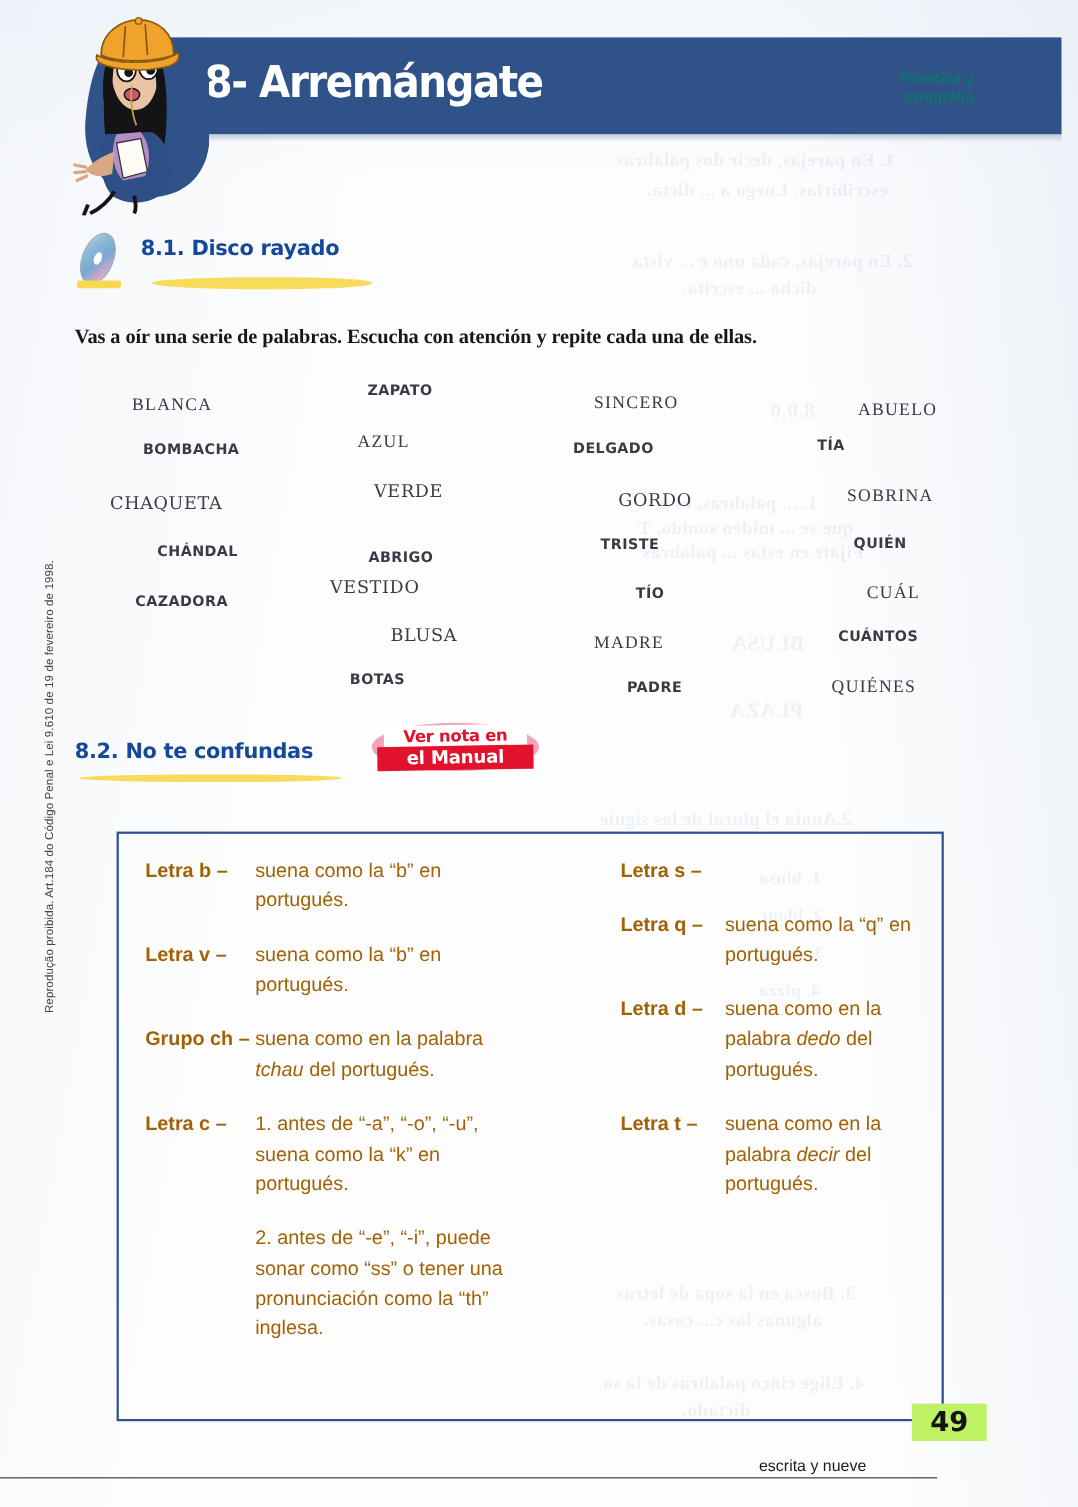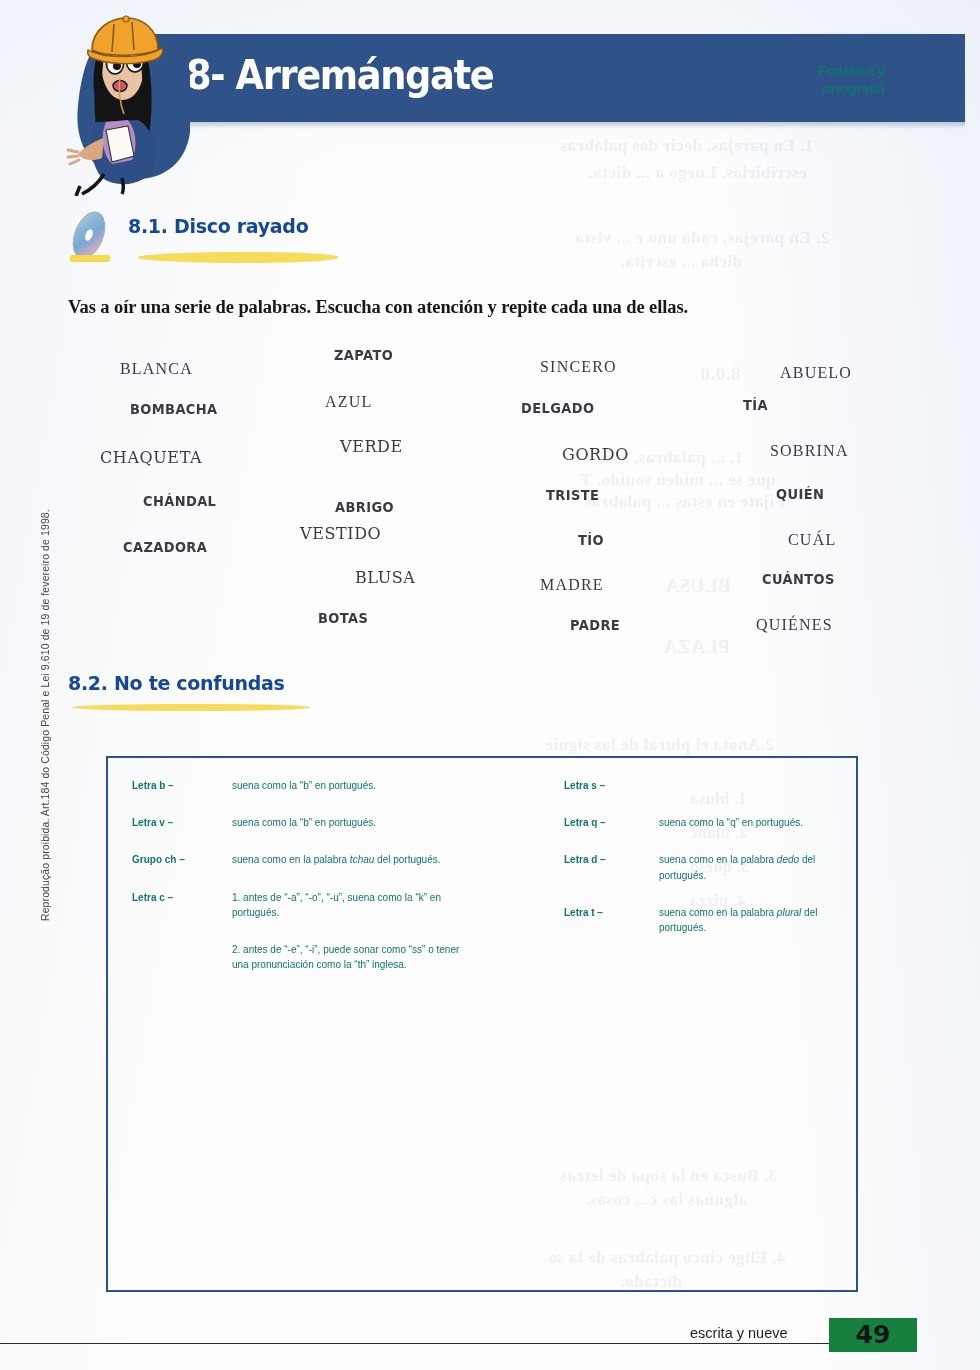--- a/index.html
+++ b/index.html
@@ -214,23 +214,23 @@
   .rule-col {
     position: absolute;
     top: 20px;
   }
   .rule-col.left  { left: 24px;  width: 330px; }
   .rule-col.right { left: 456px; width: 270px; }
 
   .rule {
     display: flex;
     margin-bottom: 22px;
-    font-size: 10px;
+    font-size: 18px;
     line-height: 1.52;
-    color: #0f766e;
+    color: #a16207;
   }
   .rule-label {
     font-weight: bold;
     white-space: nowrap;
     flex: 0 0 auto;
   }
   .rule-text { flex: 1 1 auto; }
   .rule-text i { font-style: italic; }
 
   .rule.lbl-wide .rule-label { width: 100px; }
@@ -265,24 +265,24 @@
   .footer-text {
     position: absolute;
     left: 690px;
     top: 1325px;
     font-size: 14.5px;
     color: #1d1d1d;
   }
   .folio {
     position: absolute;
     left: 829px;
-    top: 1318px;
-    width: 88px;
+    top: 1276px;
+    width: 68px;
     height: 34px;
-    background: #15803d;
+    background: #bef264;
   }
   .folio-num {
     position: absolute;
     inset: 0;
     text-align: center;
     line-height: 34px;
     font-family: "DejaVu Sans", sans-serif;
     font-weight: bold;
     font-size: 25px;
     color: #141414;
@@ -422,20 +422,25 @@
         <div class="word f-round" style="left: 58px; top: 139px;">QUIÉN</div>
         <div class="word f-serif" style="left: 70px; top: 183px;">CUÁL</div>
         <div class="word f-round" style="left: 44px; top: 224px;">CUÁNTOS</div>
         <div class="word f-serif" style="left: 38px; top: 268px;">QUIÉNES</div>
       </div>
   </div>
 
   <div class="sec-head" style="left:68px; top:672px;">8.2. No te confundas</div>
   <div class="hl-stroke thin" style="left:72px; top:704px; width:238px;"></div>
 
+  <div class="badge">
+    <div class="badge-ellipse"></div>
+    <div class="badge-line1">Ver nota en</div>
+    <div class="badge-line2">el Manual</div>
+  </div>
 
   <div class="rulebox">
     <div class="rule-col left" id="rules-left">
         <div class="rule lbl-wide">
           <div class="rule-label">Letra b –</div>
           <div class="rule-text">suena como la “b” en portugués.</div>
         </div>
         <div class="rule lbl-wide">
           <div class="rule-label">Letra v –</div>
           <div class="rule-text">suena como la “b” en portugués.</div>
@@ -459,21 +464,21 @@
         <div class="rule lbl-narrow">
           <div class="rule-label">Letra q –</div>
           <div class="rule-text">suena como la “q” en portugués.</div>
         </div>
         <div class="rule lbl-narrow">
           <div class="rule-label">Letra d –</div>
           <div class="rule-text">suena como en la palabra <i>dedo</i> del portugués.</div>
         </div>
         <div class="rule lbl-narrow">
           <div class="rule-label">Letra t –</div>
-          <div class="rule-text">suena como en la palabra <i>plural</i> del portugués.</div>
+          <div class="rule-text">suena como en la palabra <i>decir</i> del portugués.</div>
         </div>
       </div>
   </div>
 
   <div class="vert-copy">Reprodução proibida. Art.184 do Código Penal e Lei 9.610 de 19 de fevereiro de 1998.</div>
 
   <div class="footer-rule"></div>
   <div class="footer-text">escrita y nueve</div>
   <div class="folio">
     <div class="folio-num">49</div>

